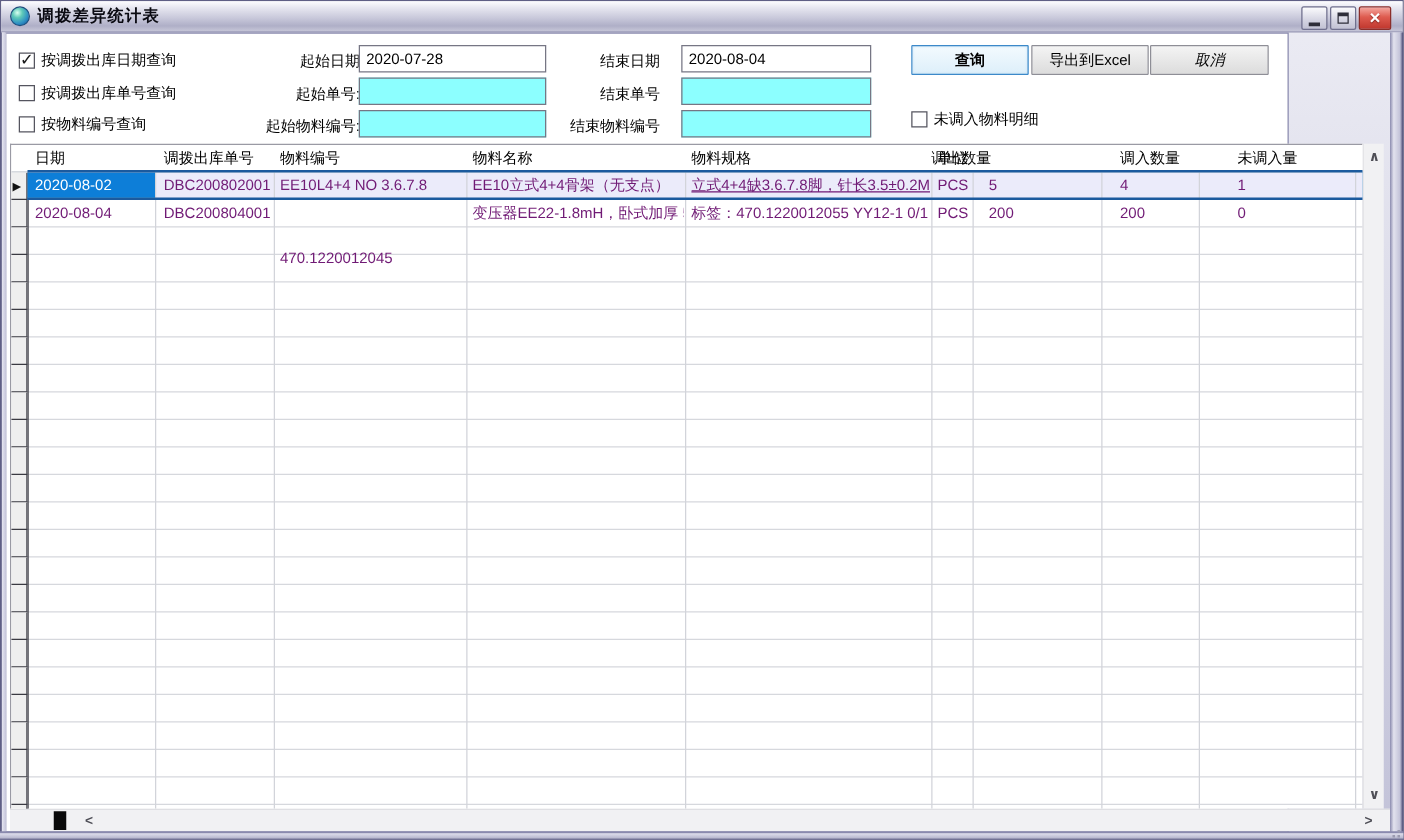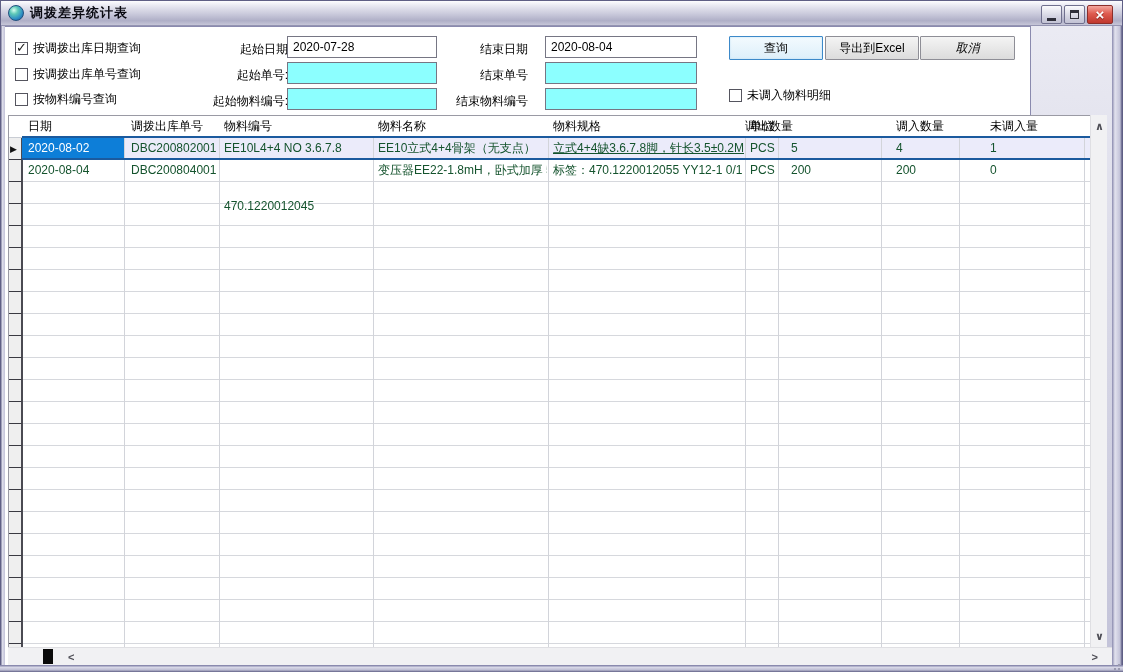--- a/index.html
+++ b/index.html
@@ -33,34 +33,34 @@
   .cb .box{width:13px;height:13px;background:#FFF;border:1px solid #55555F;position:relative;flex:0 0 13px;}
   .cb.checked .box:after{content:"✓";position:absolute;left:0px;top:-3px;font-size:13px;font-weight:bold;color:#1A1A1A;}
   .cb .lbl{font-size:12px;color:#000;white-space:nowrap;}
   .flabel{font-size:12px;color:#000;text-align:right;white-space:nowrap;}
   .field{height:22px;border:1px solid #767684;background:#FFF;font-size:12px;padding:0 5px;color:#000;}
   .field.cyan{background:#8CFFFF;}
   .btn{height:24px;border:1px solid #8E8E96;border-radius:1px;
     background:linear-gradient(180deg,#F4F4F4,#DCDCDC);
     font-size:12px;color:#000;text-align:center;line-height:22px;cursor:default;}
   .btn.primary{border:1px solid #3C89C9;background:linear-gradient(180deg,#F3FAFE,#DDEFFA);
-    box-shadow:inset 0 0 2px #BBDDF2;}
+    box-shadow:inset 0 0 2px #BBDDF2;font-weight:bold;}
   
   #grid{position:absolute;left:3px;top:88px;width:1082px;height:532px;background:#FFF;
     border-left:1px solid #9A9AA4;border-top:1px solid #9A9AA4;overflow:hidden;}
   #ghead{position:absolute;left:0;top:0;width:1082px;height:22px;background:#FFF;border-bottom:1px solid #C9CDD4;z-index:4;}
   .hcell{position:absolute;top:0;height:21px;line-height:21px;font-size:12px;color:#000;white-space:nowrap;overflow:hidden;z-index:4;}
   .vline{position:absolute;top:0;bottom:0;width:1px;background:#D2D4DA;z-index:3;}
   .vline.dark{background:#4A4A52;}
   .grow{position:absolute;left:0;width:1082px;height:22px;}
   .gsel{position:absolute;left:0;top:0;width:13px;height:22px;background:#EFEFEF;
     border-bottom:1px solid #3A3A42;border-right:1px solid #4A4A52;z-index:2;}
   .gfill{position:absolute;left:13px;right:0;top:0;height:22px;border-bottom:1px solid #D6D8DD;z-index:1;}
   .grow.selected .gfill{background:#EBEBFA;}
-  .gcell{position:absolute;top:0;height:21px;line-height:21px;font-size:12px;color:#14532d;
+  .gcell{position:absolute;top:0;height:21px;line-height:21px;font-size:12px;color:#701a75;
     white-space:nowrap;overflow:hidden;z-index:5;}
   .gcell.focuscell{color:#FFF;z-index:5;}
   .focusbg{position:absolute;left:13px;top:0;width:102px;height:22px;background:#0D7ED8;
     box-shadow:inset 0 -2px 0 #57B9EE;z-index:4;}
   .seloutline{position:absolute;left:13px;width:1069px;height:24px;z-index:6;pointer-events:none;
     border-top:2px solid #1B5A9E;border-bottom:2px solid #1B5A9E;border-right:1px solid #2F8CC8;}
   .rowptr{position:absolute;left:1px;top:6px;font-size:9px;color:#111;z-index:7;line-height:10px;}
   
   #vsb{position:absolute;left:1085px;top:88px;width:17px;height:532px;background:#F1F1F3;border-left:1px solid #DFDFE3;}
   #hsb{position:absolute;left:3px;top:620px;width:1104px;height:18px;background:#F1F1F3;border-top:1px solid #DFDFE3;}

